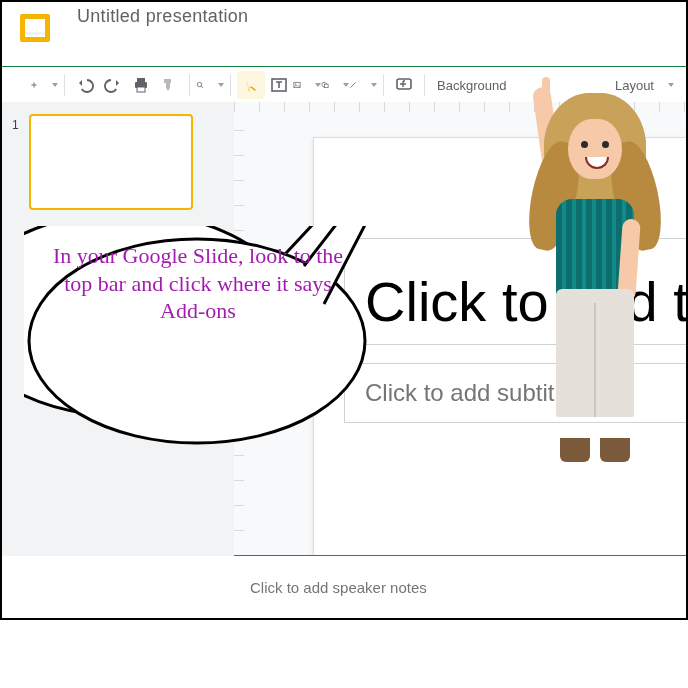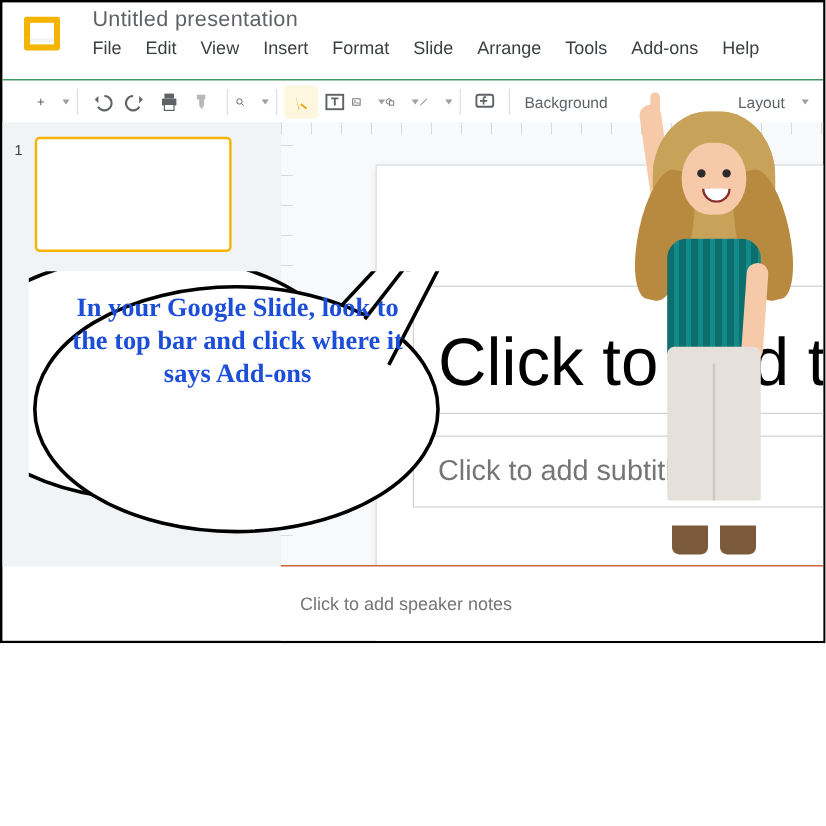--- a/index.html
+++ b/index.html
@@ -1,16 +1,16 @@
 <!DOCTYPE html>
 <html><head>
 <meta charset="utf-8">
 <style>
   html,body{margin:0;padding:0;font-family:Arial,Helvetica,sans-serif;background:#fff;color:#3c4043;}
-  .frame{width:688px;height:536px;border:2px solid #000;box-sizing:border-box;position:relative;overflow:hidden;}
+  .frame{width:688px;height:620px;border:2px solid #000;box-sizing:border-box;position:relative;overflow:hidden;}
   .logo-area{position:absolute;top:8px;left:15px;display:flex;align-items:center;}
   .logo{width:36px;height:36px;}
   .titles{position:absolute;left:75px;top:4px;}
   .doc-title{font-size:18px;color:#5f6368;letter-spacing:.3px;}
   .menu-bar{display:flex;gap:0;margin-top:3px;}
   .menu-bar span{font-size:15px;color:#3c4043;padding:2px 10px;cursor:pointer;}
   .menu-bar span:first-child{padding-left:0;}
   .toolbar{position:absolute;top:64px;left:0;right:0;height:36px;border-top:1px solid #15803d;border-bottom:1px solid #e0e0e0;display:flex;align-items:center;padding-left:28px;}
   .tbtn{width:28px;height:28px;display:flex;align-items:center;justify-content:center;color:#5f6368;cursor:pointer;}
   .tbtn svg{width:18px;height:18px;display:block;}
@@ -27,21 +27,21 @@
   .vruler{position:absolute;top:10px;bottom:0;left:0;width:10px;background:repeating-linear-gradient(0deg,#9aa0a6 0 1px,transparent 1px 25px);opacity:.35;}
   .slide{position:absolute;top:36px;left:80px;width:520px;height:440px;background:#fff;box-shadow:0 0 0 1px #dadce0, 0 2px 6px rgba(0,0,0,.12);} 
   .slide .title-box{position:absolute;left:30px;right:30px;top:100px;border:1px solid #cfd3d6;padding:30px 20px 10px;}
   .slide .title-text{font-size:56px;color:#000;}
   .slide .sub-box{position:absolute;left:30px;right:30px;top:225px;border:1px solid #cfd3d6;padding:15px 20px;}
   .slide .sub-text{font-size:24px;color:#757575;}
   .notes{position:absolute;left:232px;right:0;bottom:0;height:62px;border-top:1px solid #c2410c;background:#fff;display:flex;align-items:center;padding-left:16px;color:#757575;font-size:15px;}
   
   .bubble{position:absolute;top:224px;left:22px;width:346px;height:220px;}
   .bubble svg{width:100%;height:100%;}
-  .bubble-text{position:absolute;top:240px;left:46px;width:300px;text-align:center;font-family:Georgia,'Times New Roman',serif;font-size:22px;line-height:1.25;color:#1d4ed8;font-weight:bold;}
+  .bubble-text{position:absolute;top:240px;left:46px;width:300px;text-align:center;font-family:Georgia,'Times New Roman',serif;font-size:22px;line-height:1.25;color:#a21caf;}
   
   .woman{position:absolute;top:75px;left:508px;width:170px;height:385px;pointer-events:none;}
   .hair{position:absolute;top:16px;left:34px;width:102px;height:150px;background:#c9a25a;border-radius:50px 50px 55px 55px/58px 58px 90px 90px;box-shadow:0 0 0 4px #c9a25a inset;}
   .hair::before,.hair::after{content:"";position:absolute;width:44px;height:110px;background:#b88a3f;border-radius:50%/60%;top:48px;}
   .hair::before{left:-12px;transform:rotate(12deg);}
   .hair::after{right:-12px;transform:rotate(-12deg);}
   .face{position:absolute;top:42px;left:58px;width:54px;height:60px;background:#f6c9a8;border-radius:48%/55%;}
   .eye{position:absolute;width:7px;height:7px;background:#2b2b2b;border-radius:50%;top:22px;}
   .eye.l{left:13px;} .eye.r{right:13px;}
   .mouth{position:absolute;width:20px;height:10px;border:2px solid #8a2b2b;border-top:none;border-radius:0 0 14px 14px;left:17px;top:38px;background:#fff;}
@@ -61,32 +61,20 @@
 
   <div class="logo-area">
     <svg class="logo" viewBox="0 0 36 36">
       <rect x="3" y="4" width="30" height="28" rx="2" fill="#f4b400"></rect>
       <rect x="8" y="9" width="20" height="18" fill="#fff"></rect>
       <rect x="8" y="22" width="20" height="3" fill="#f1f3f4"></rect>
     </svg>
   </div>
   <div class="titles">
     <div class="doc-title">Untitled presentation</div>
-    <div class="menu-bar">
-      <span>File</span>
-      <span>Edit</span>
-      <span>View</span>
-      <span>Insert</span>
-      <span>Format</span>
-      <span>Slide</span>
-      <span>Arrange</span>
-      <span>Tools</span>
-      <span>Add-ons</span>
-      <span>Help</span>
-    </div>
   </div>
 
   <div class="toolbar">
     <div class="tbtn dd">
       <svg viewBox="0 0 18 18">
           <path d="M9 3v12M3 9h12" stroke="#5f6368" stroke-width="2" fill="none"></path>
         </svg>
       <span class="dd-caret"></span>
     </div>
     <div class="sep"></div>

